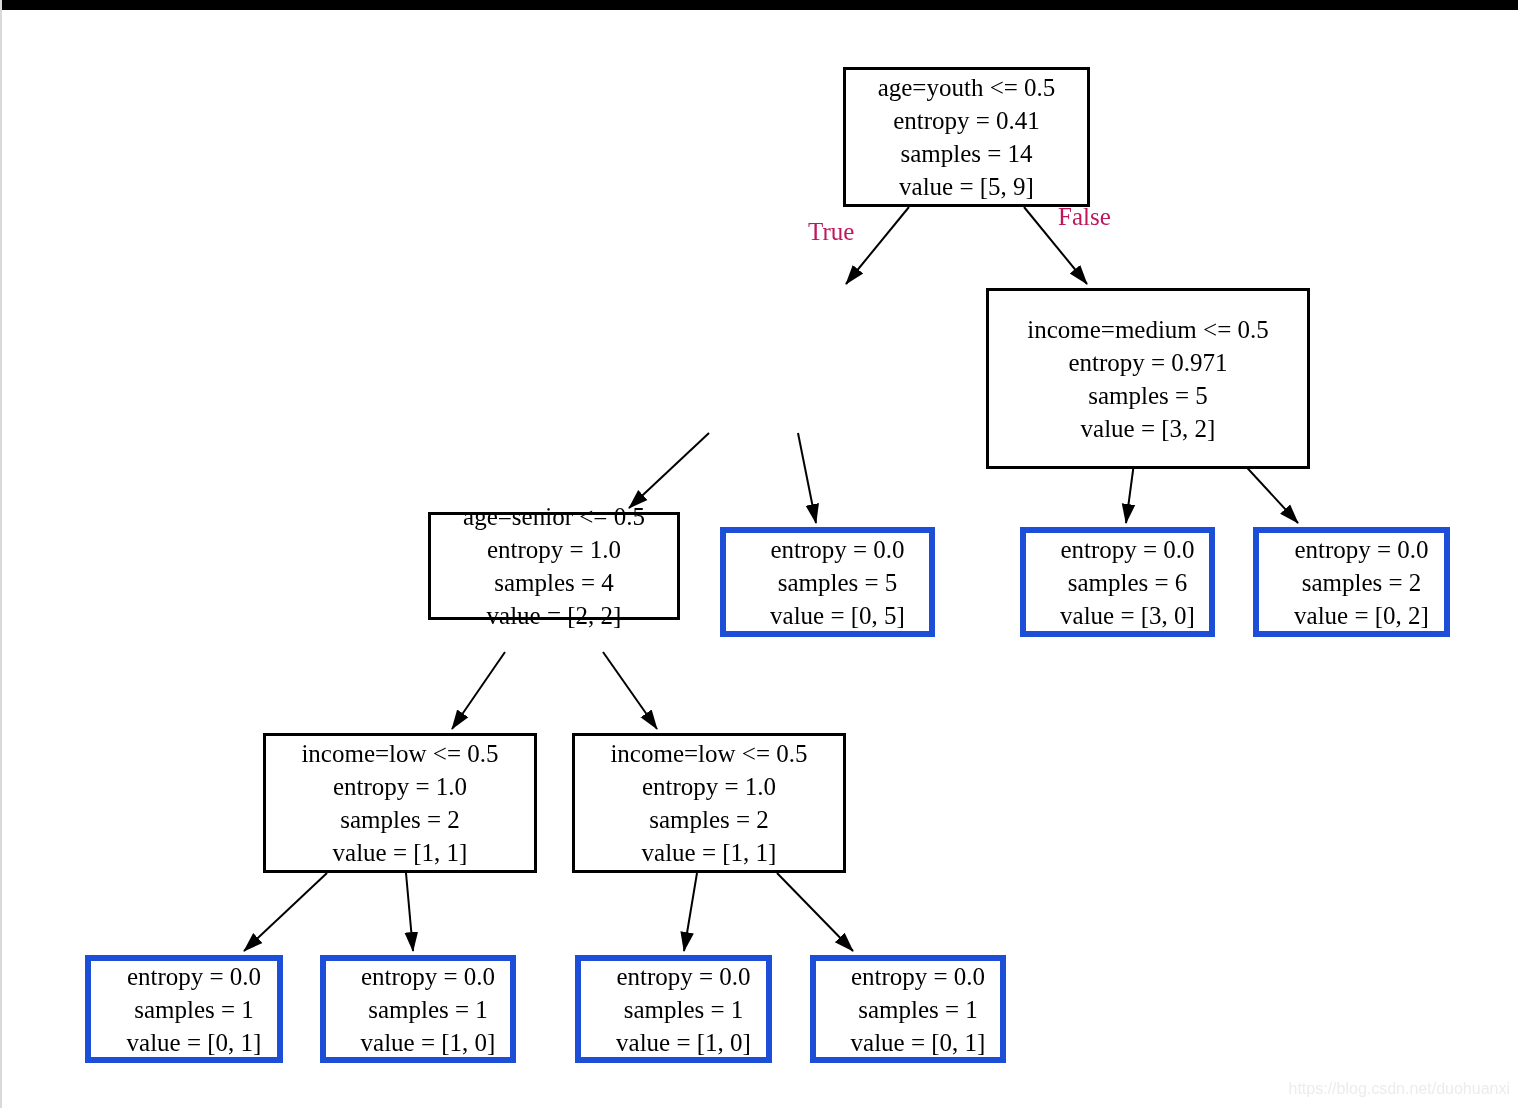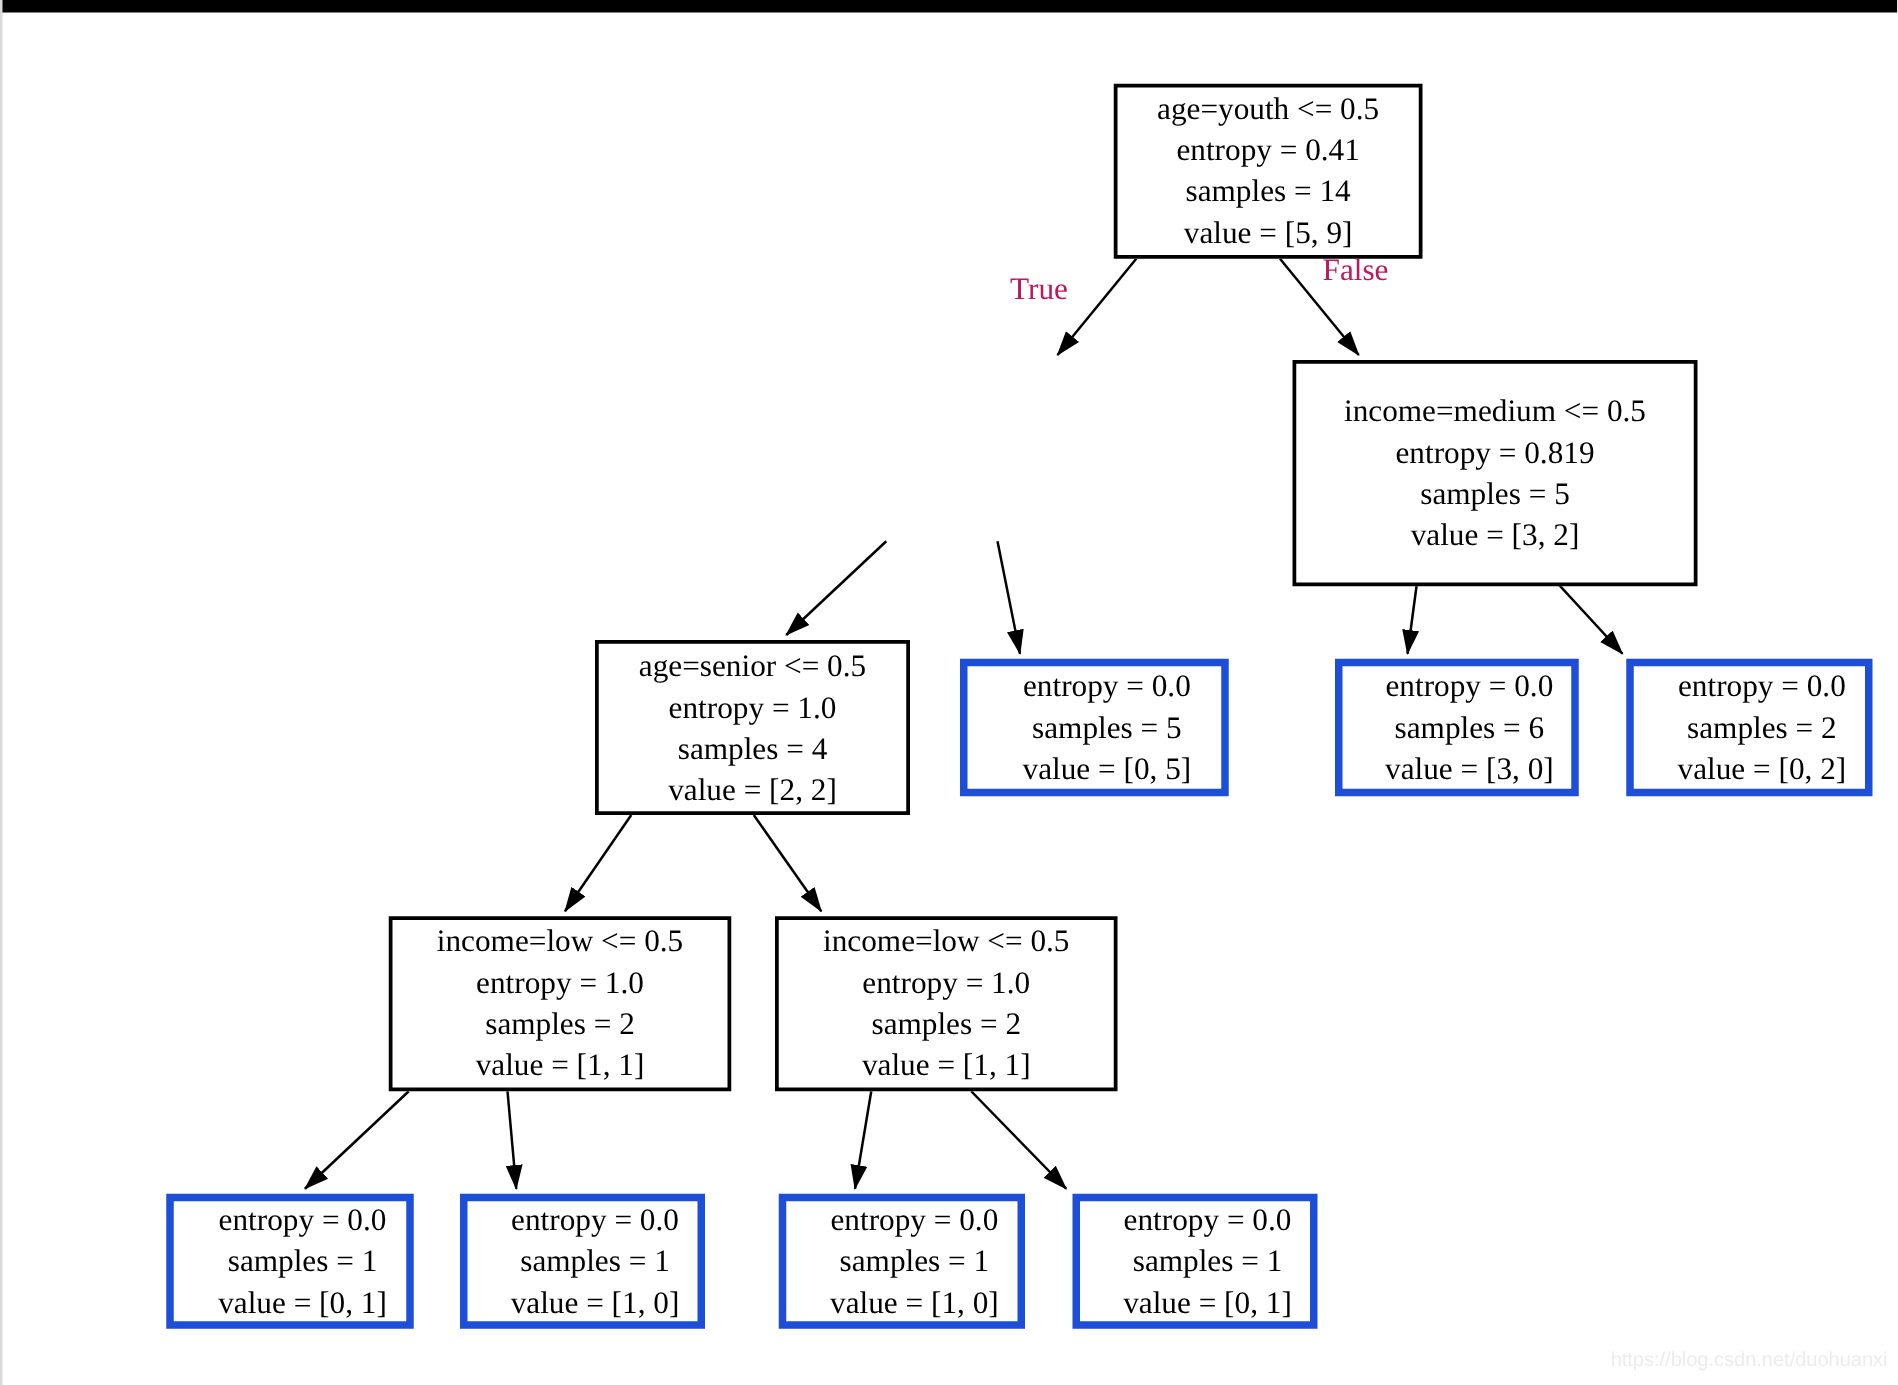--- a/index.html
+++ b/index.html
@@ -38,21 +38,20 @@
     box-sizing: border-box;
     background: #ffffff;
     display: flex;
     flex-direction: column;
     justify-content: center;
     align-items: center;
     text-align: center;
     font-size: 25px;
     line-height: 33px;
     color: #000000;
-    margin-left: 48px;
   }
   .node.internal { border: 3px solid #000000; }
   .node.leaf     { border: 6px solid #1d4ed8; padding-left: 20px; }
   .node .nline { white-space: nowrap; }
   .edge-label {
     position: absolute;
     font-size: 25px;
     color: #be185d;
     white-space: nowrap;
   }
@@ -101,26 +100,26 @@
   <div class="node internal" style="left:843px; top:67px; width:247px; height:140px;">
     <div class="nline">age=youth &lt;= 0.5</div>
     <div class="nline">entropy = 0.41</div>
     <div class="nline">samples = 14</div>
     <div class="nline">value = [5, 9]</div>
   </div>
 
 
   <div class="node internal" style="left:986px; top:288px; width:324px; height:181px;">
     <div class="nline">income=medium &lt;= 0.5</div>
-    <div class="nline">entropy = 0.819</div>
+    <div class="nline">entropy = 0.971</div>
     <div class="nline">samples = 5</div>
     <div class="nline">value = [3, 2]</div>
   </div>
 
-  <div class="node internal" style="left:428px; top:512px; width:252px; height:140px;justify-content:flex-end;">
+  <div class="node internal" style="left:428px; top:512px; width:252px; height:108px;">
     <div class="nline">age=senior &lt;= 0.5</div>
     <div class="nline">entropy = 1.0</div>
     <div class="nline">samples = 4</div>
     <div class="nline">value = [2, 2]</div>
   </div>
 
   <div class="node leaf" style="left:720px; top:527px; width:215px; height:110px;">
     <div class="nline">entropy = 0.0</div>
     <div class="nline">samples = 5</div>
     <div class="nline">value = [0, 5]</div>

